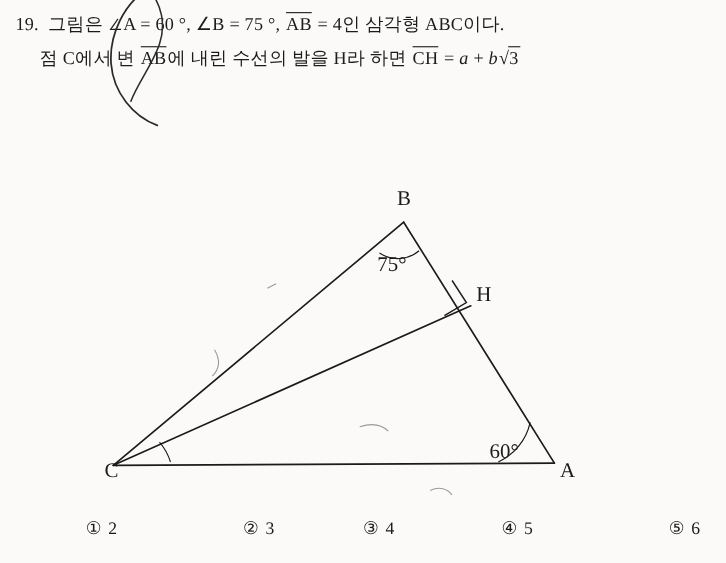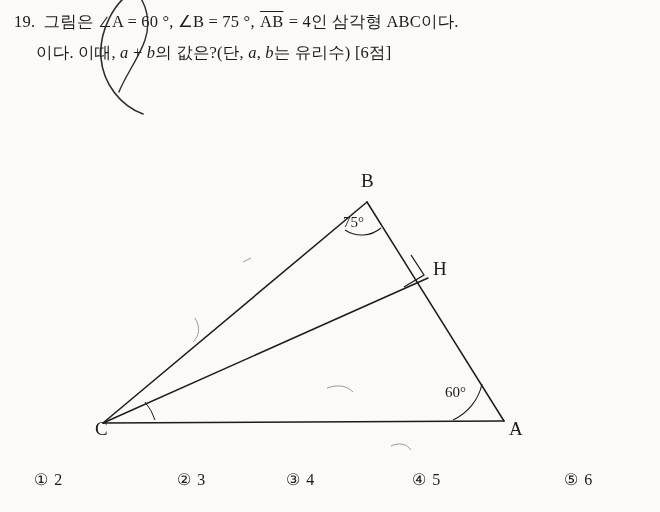--- a/index.html
+++ b/index.html
@@ -79,36 +79,38 @@
     width: 470px;
     height: 290px;
   }
   .fig-label {
     position: absolute;
     font-size: 19px;
     font-family: "Liberation Serif", serif;
   }
   .fig-ang {
     position: absolute;
-    font-size: 15px;
+    font-size: 19px;
     font-family: "Liberation Serif", serif;
+    margin-top: 16px;
   }
 
   
   .choices {
     position: absolute;
     left: 28px;
     top: 470px;
     width: 610px;
     height: 30px;
   }
   .choice {
     position: absolute;
     font-size: 16px;
     white-space: nowrap;
+    margin-left: 44px;
   }
   .circnum {
     font-size: 16px;
     margin-right: 6px;
   }
   .c1 { left: 6px; }
   .c2 { left: 149px; }
   .c3 { left: 258px; }
   .c4 { left: 384px; text-align: center; }
   .c5 { left: 536px; }
@@ -118,24 +120,24 @@
 
 <div class="page">
 
   <div class="question">
 
     <span class="q-line l1">
       <span class="qnum">19.</span>
       <span>그림은 </span><span class="ang"></span><span>A</span><span> = 60 °,  </span><span class="ang"></span><span>B</span><span> = 75 °,  </span><span class="ovl">AB</span><span> = 4인 삼각형 ABC이다.</span>
     </span>
 
-
-    <span class="q-line l3">
-      <span>이다. 이때, </span><span class="ital">a</span><span> + </span><span class="ital">b</span><span>의 값은?(단, </span><span class="ital">a</span><span>, </span><span class="ital">b</span><span>는 유리수) [6점]</span>
-    </span>
+    <span class="q-line l2">
+      <span>점 C에서 변 </span><span class="ovl">AB</span><span>에 내린 수선의 발을 H라 하면 </span><span class="ovl">CH</span><span> = </span><span class="ital">a</span><span> + </span><span class="ital">b</span><span class="rad"><span class="sym">√</span><span class="arg">3</span></span>
+    </span>
+
   </div>
 
   <svg class="scribble" viewBox="0 0 120 130">
     <path d="M 40 2 C 18 14, 4 44, 6 70 C 8 96, 26 118, 48 126" fill="none" stroke="#2b2b2b" stroke-width="1.6" stroke-linecap="round"></path>
     <path d="M 40 2 C 52 16, 56 34, 50 52 C 44 70, 30 88, 24 104" fill="none" stroke="#2b2b2b" stroke-width="1.4" stroke-linecap="round"></path>
   </svg>
 
   <div class="figure">
 
     <svg width="470" height="290" viewBox="0 0 470 290">

